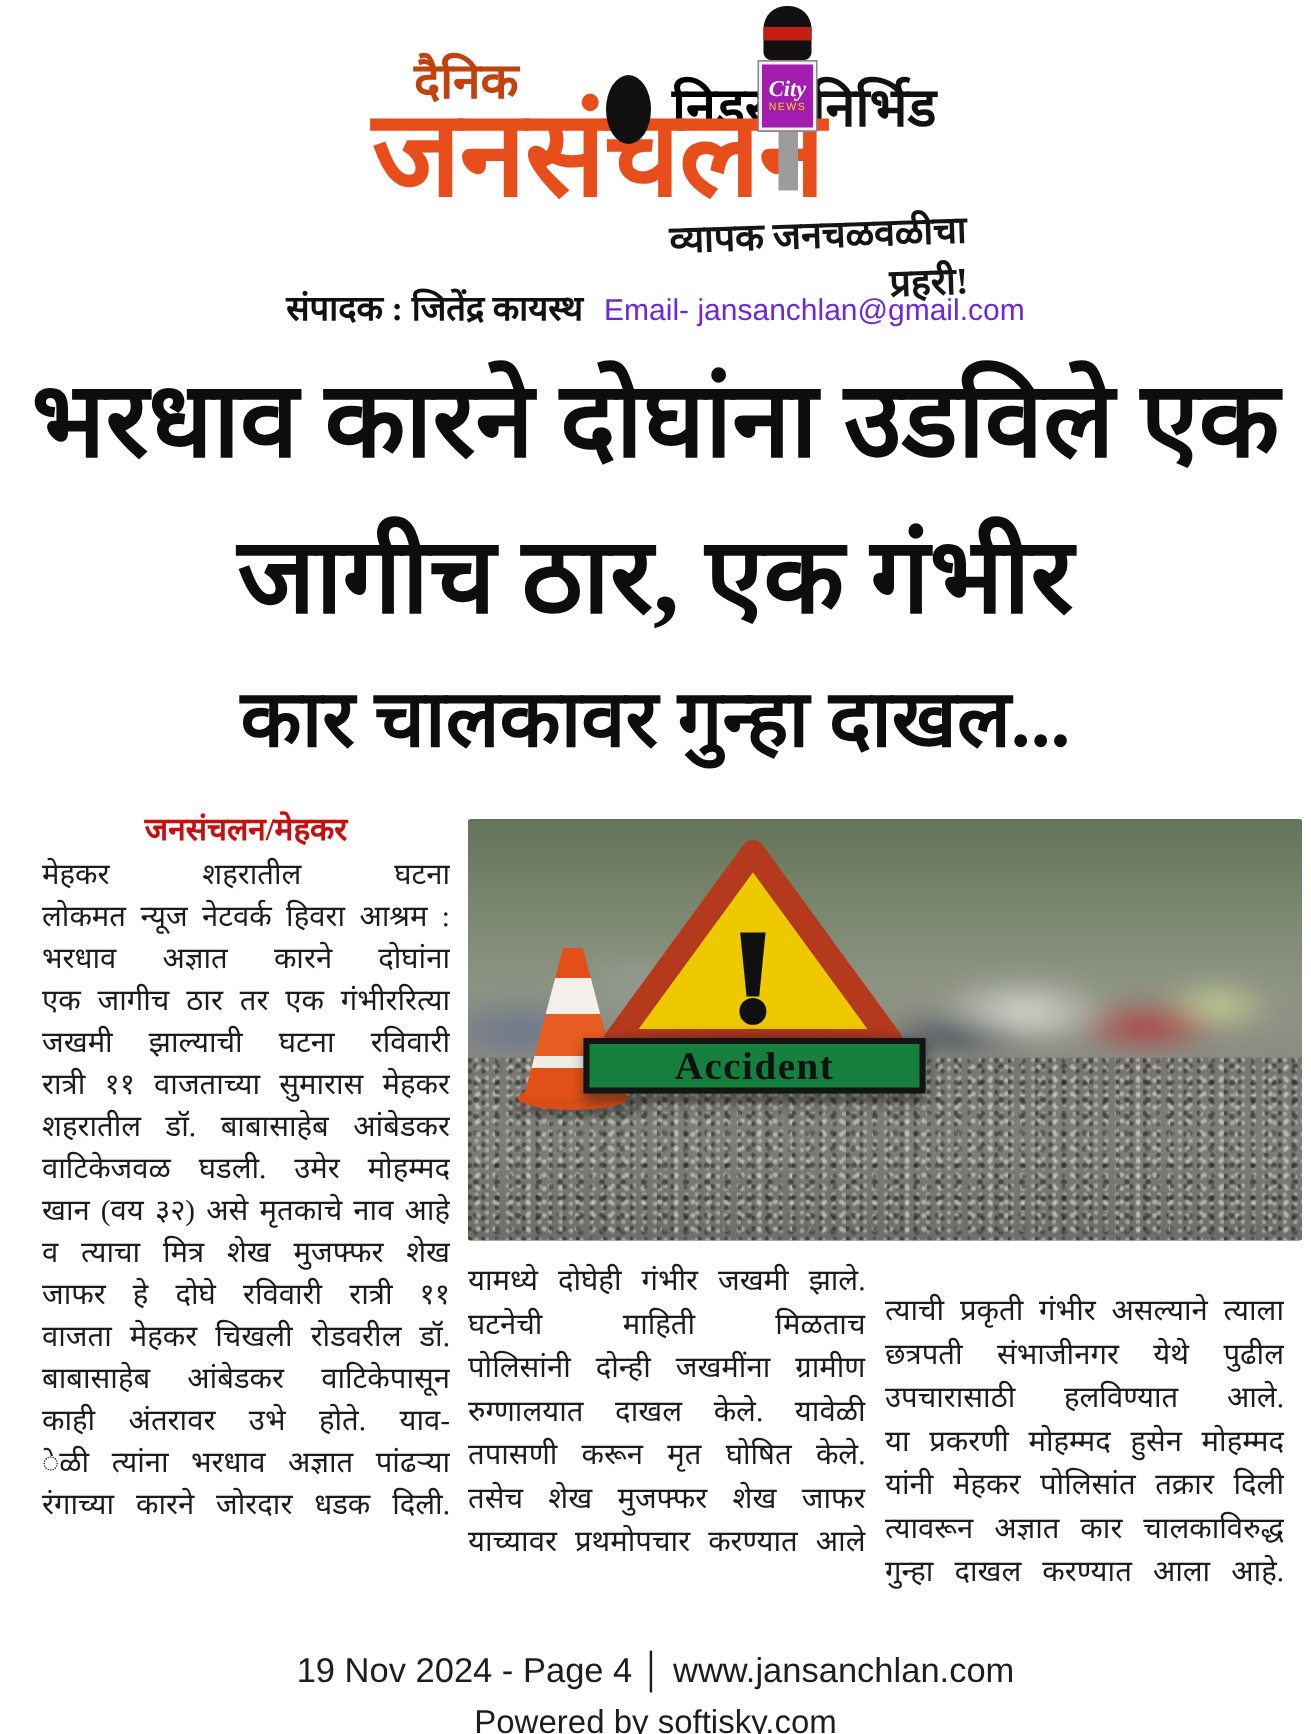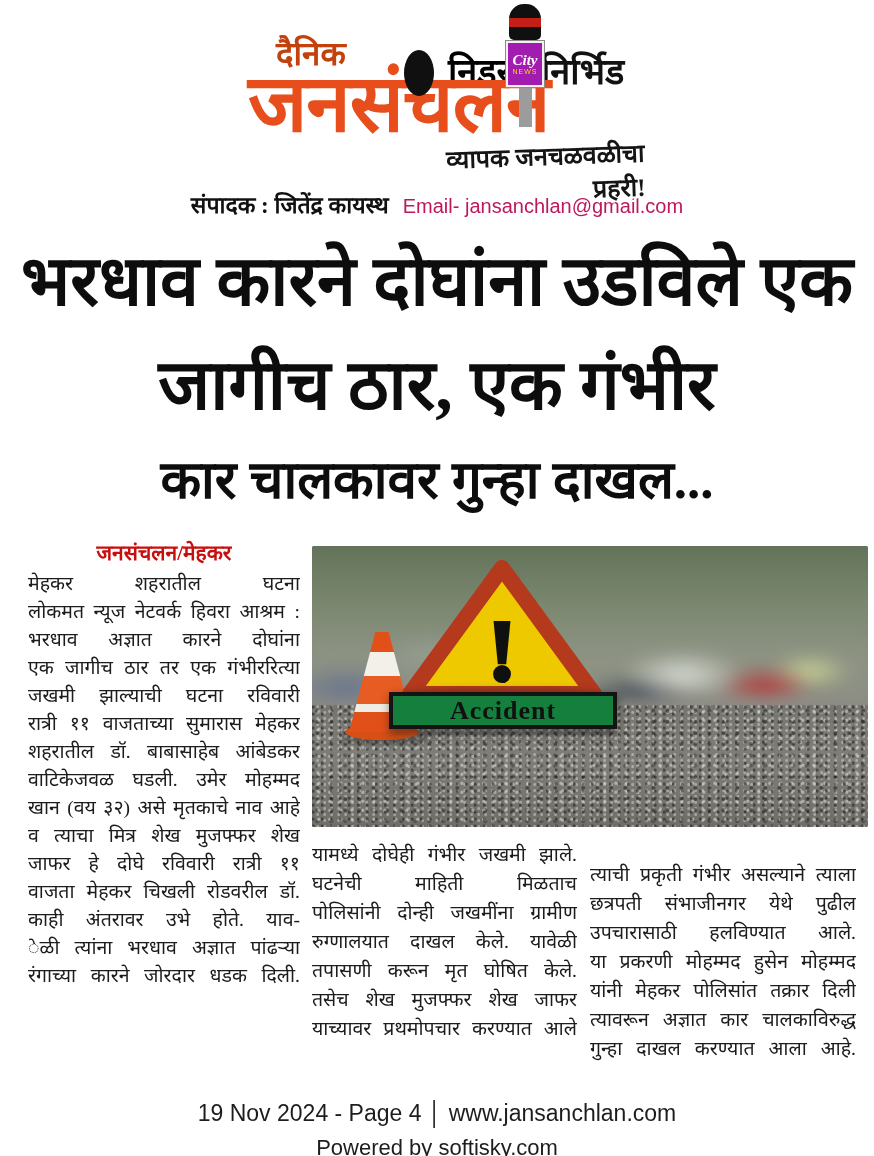--- a/index.html
+++ b/index.html
@@ -21,21 +21,21 @@
   .mic-badge { width:38px; height:46px; margin:1px auto 0; background:#a21caf; border:2px solid #f2f2f2;
                outline:1px solid #8a8a8a; display:flex; flex-direction:column; align-items:center; justify-content:center; }
   .badge-city { color:#fff; font-size:15px; font-weight:bold; font-style:italic; line-height:16px; }
   .badge-news { color:#ffd900; font-size:7px; font-family:"Liberation Sans",sans-serif; letter-spacing:1px; line-height:8px; }
   .mic-stem { width:13px; height:40px; margin:0 auto; background:#9c9c9c; }
   .tagline { position:absolute; left:393px; top:139px; width:252px; text-align:right; font-size:25px;
              font-weight:bold; color:#151515; z-index:2; transform:rotate(-2deg);
              text-shadow:-2px -2px 0 #fff,2px -2px 0 #fff,-2px 2px 0 #fff,2px 2px 0 #fff,0 0 3px #fff; }
   .editor-row { position:absolute; left:0; right:0; top:188px; text-align:center; }
   .editor { font-size:23px; font-weight:bold; color:#111; }
-  .email { font-size:20px; font-family:"Liberation Sans",sans-serif; color:#be185d; margin-left:10px; }
+  .email { font-size:20px; font-family:"Liberation Sans",sans-serif; color:#6d28d9; margin-left:10px; }
 
   
   .headline { text-align:center; color:#0d0d0d; }
   .hl1 { font-size:70px; font-weight:bold; height:104px; line-height:104px; white-space:nowrap; }
   .hl2 { font-size:70px; font-weight:bold; height:104px; line-height:104px; white-space:nowrap; }
   .hsub{ font-size:53px; font-weight:bold; height:88px;  line-height:84px;  white-space:nowrap; }
 
   
   .content { position:relative; margin:14px 28px 0; height:546px; }
   .col { position:absolute; }
@@ -133,20 +133,21 @@
           <div class="body-line">भरधाव अज्ञात कारने दोघांना उडविल्याने</div>
           <div class="body-line">एक जागीच ठार तर एक गंभीररित्या</div>
           <div class="body-line">जखमी झाल्याची घटना रविवारी</div>
           <div class="body-line">रात्री ११ वाजताच्या सुमारास मेहकर</div>
           <div class="body-line">शहरातील डॉ. बाबासाहेब आंबेडकर</div>
           <div class="body-line">वाटिकेजवळ घडली. उमेर मोहम्मद</div>
           <div class="body-line">खान (वय ३२) असे मृतकाचे नाव आहे</div>
           <div class="body-line">व त्याचा मित्र शेख मुजफ्फर शेख</div>
           <div class="body-line">जाफर हे दोघे रविवारी रात्री ११</div>
           <div class="body-line">वाजता मेहकर चिखली रोडवरील डॉ.</div>
+          <div class="body-line">बाबासाहेब आंबेडकर वाटिकेपासून</div>
           <div class="body-line">काही अंतरावर उभे होते. याव-</div>
           <div class="body-line">ेळी त्यांना भरधाव अज्ञात पांढऱ्या</div>
           <div class="body-line">रंगाच्या कारने जोरदार धडक दिली.</div>
         </div>
     </div>
 
     <figure class="photo">
       <div class="ph-bg"></div>
       <div class="ph-road-blur"></div>
       <div class="ph-road"></div>

